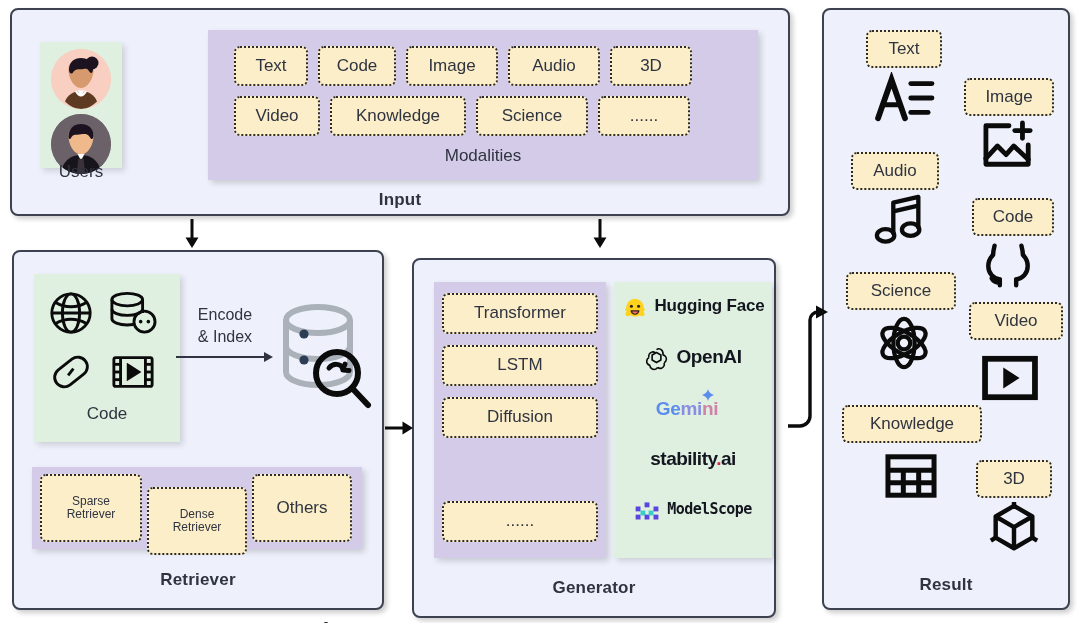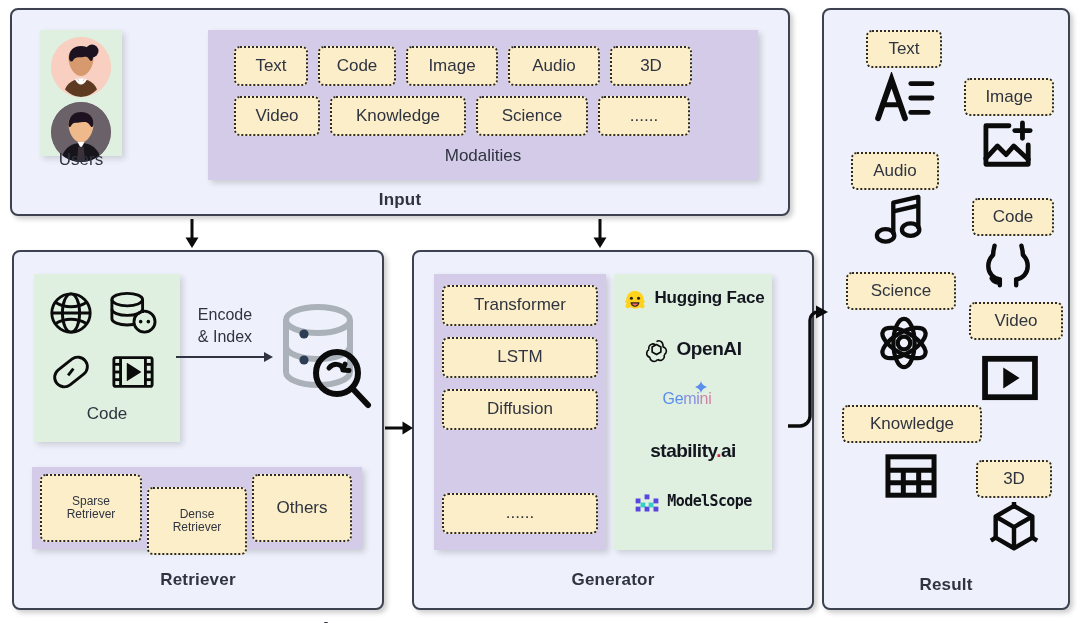--- a/index.html
+++ b/index.html
@@ -83,36 +83,36 @@
     display: flex;
     align-items: flex-start;
     justify-content: center;
     gap: 7px;
     white-space: nowrap;
   }
   .logo-text { font-weight: bold; font-size: 17px; color: #14161f; letter-spacing: -.2px; }
   .logo-text.openai { font-weight: bold; font-size: 19px; letter-spacing: -.4px; }
   .logo-text.stability { font-weight: bold; font-size: 19px; letter-spacing: -.5px; }
   .logo-text.stability .dot { color: #d6244a; }
-  .logo-text.gemini { font-size: 16px; font-weight: normal; letter-spacing: -.3px; }
+  .logo-text.gemini { font-size: 19px; font-weight: bold; letter-spacing: -.3px; }
   .logo-text.modelscope {
     font-family: "DejaVu Sans Mono", monospace;
     font-weight: bold; font-size: 15px; letter-spacing: -.6px; color: #14161f;
   }
 
   .arrow-svg { position: absolute; overflow: visible; }
 </style>
 </head>
 <body>
 
 <div id="stage">
 
   <div class="panel" style="left:10px; top:8px; width:780px; height:208px;">
 
-    <div class="group-green" style="left:28px; top:20px; width:82px; height:126px;">
+    <div class="group-green" style="left:28px; top:32px; width:82px; height:126px;">
 
       <div class="avatar" style="left:11px; top:7px; width:60px; height:60px; background:#f8cfc0;">
         <svg viewBox="0 0 60 60" width="60" height="60">
           <circle cx="30" cy="30" r="30" fill="#f8cfc0"></circle>
           <path d="M30 10c-9 0-13 5-12.5 12 .4 6 3 11 6 14 2 2 4 3 6.5 3s4.5-1 6.5-3c3-3 5.6-8 6-14C43 15 39 10 30 10z" fill="#d79a6e"></path>
           <path d="M18 21c0-8 5-12 12-12s12 4 12 11c0 3-1.2 4.5-2.5 3.8-1-0.6-2-3-3.5-3.8-2-1-4 .5-7 .2-4-.4-6 1.3-7 3.4-.8 1.8-4 1-4-2.6z" fill="#1d1320"></path>
           <circle cx="41" cy="14" r="6.5" fill="#1d1320"></circle>
           <path d="M30 42c-7 0-13.5 3.8-16 10.5C18.5 57 24 60 30 60s11.5-3 16-7.5C43.5 45.8 37 42 30 42z" fill="#5e3a23"></path>
           <path d="M26.5 41.5h7l-3.5 6z" fill="#fff"></path>
           <path d="M24 42.5c1.5 3 4 5 6 5s4.5-2 6-5l-2-1c-1 2-2.5 3-4 3s-3-1-4-3z" fill="#fff"></path>
@@ -237,21 +237,21 @@
       <div class="chip two-line" style="left:115px; top:7px; width:100px; height:68px; flex-direction:column;margin-top:13px;">
         <span>Dense</span>
         <span>Retriever</span>
       </div>
       <div class="chip" style="left:220px; top:7px; width:100px; height:68px;">Others</div>
     </div>
 
     <div class="panel-title" style="top:318px;">Retriever</div>
   </div>
 
-  <div class="panel" style="left:412px; top:250px; width:402px; height:360px;">
+  <div class="panel" style="left:412px; top:258px; width:364px; height:360px;">
 
     <div class="group-purple" style="left:20px; top:22px; width:172px; height:276px;">
       <div class="chip" style="left:8px; top:11px;  width:156px; height:41px;">Transformer</div>
       <div class="chip" style="left:8px; top:63px;  width:156px; height:41px;">LSTM</div>
       <div class="chip" style="left:8px; top:115px; width:156px; height:41px;">Diffusion</div>
       <div class="chip" style="left:8px; top:219px; width:156px; height:41px;">......</div>
     </div>
 
     <div class="group-green" style="left:200px; top:22px; width:158px; height:276px;">
 

